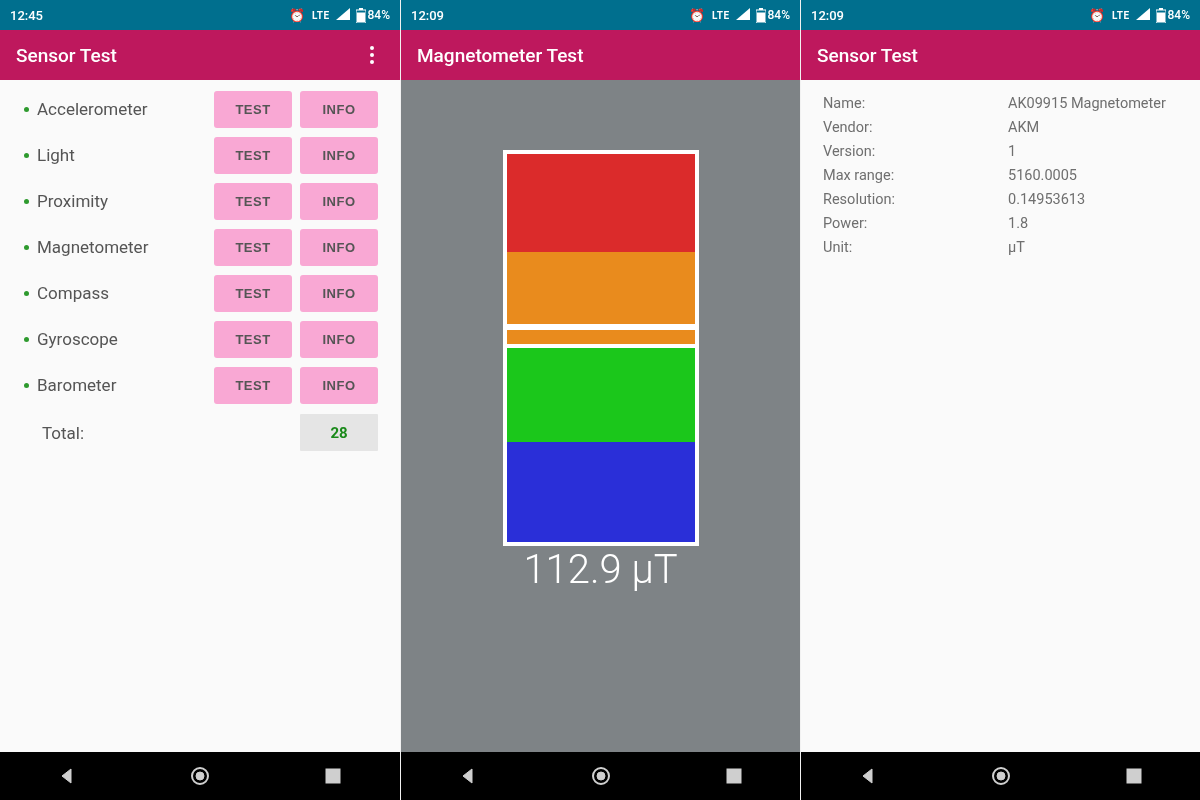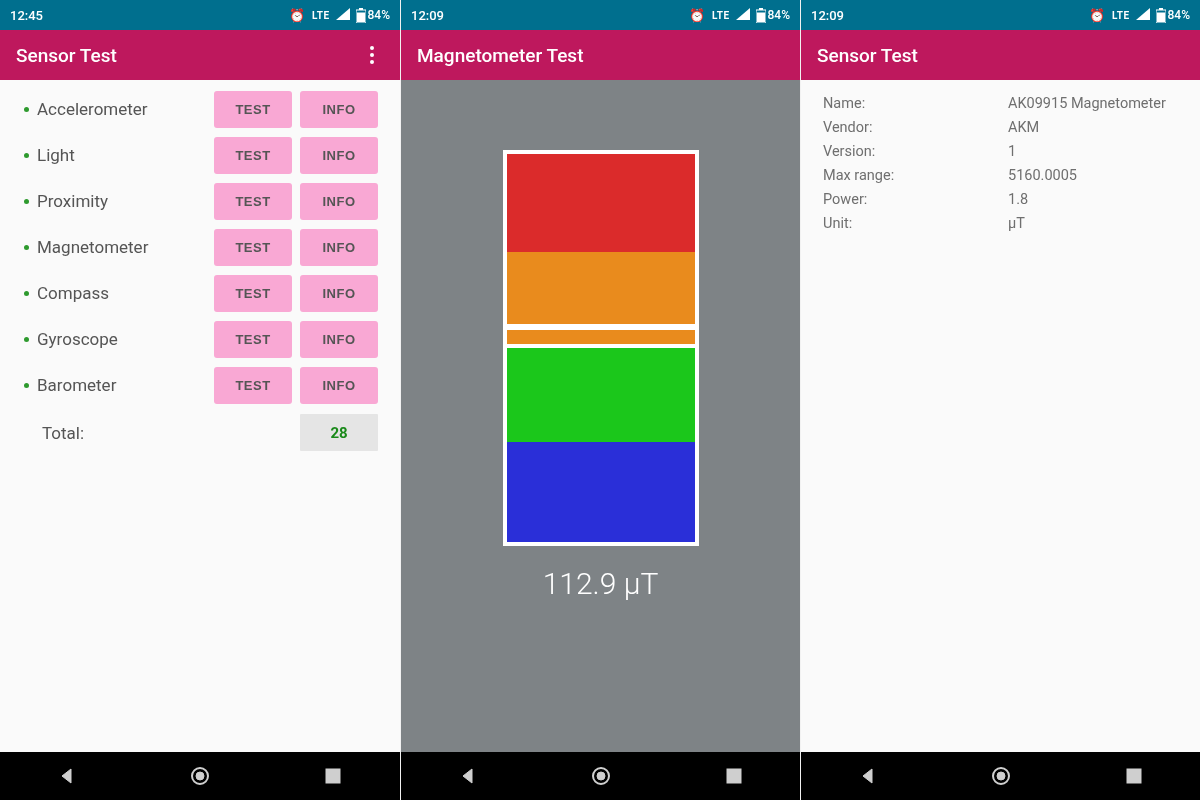--- a/index.html
+++ b/index.html
@@ -41,21 +41,21 @@
   
   .mag-content { background:#7e8386; height:100%; display:flex; flex-direction:column; align-items:center; }
   .gauge-wrap { margin-top: 70px; width: 196px; height: 396px; background:#fff; padding:4px; display:flex; flex-direction:column; }
   .gauge { flex:1; display:flex; flex-direction:column; position:relative; }
   .g-red { background:#db2b2b; }
   .g-orange { background:#e98b1d; }
   .g-green { background:#1bc71b; }
   .g-blue { background:#2a2fd8; }
   .g-divider { height:4px; background:#fff; }
   .g-divider.thick { height:6px; }
-  .mag-value { margin-top: 20px; color:#fff; font-size:30px; font-weight:300; }
+  .mag-value { color:#fff; font-size:40px; font-weight:300; }
 
   
   .info-content { padding: 12px 22px; }
   .info-row { display:flex; font-size:14.5px; color:#6f6f6f; line-height: 24px; }
   .info-row .k { width: 185px; flex:0 0 auto; }
   .info-row .v { flex:1; }
 
   
   .nav-bar { height: 48px; background:#000; display:flex; align-items:center; justify-content:space-around; }
   .nav-btn { width:60px; height:40px; display:flex; align-items:center; justify-content:center; cursor:pointer; }
@@ -275,20 +275,24 @@
         </div>
       <div class="info-row">
           <span class="k">Version:</span>
           <span class="v">1</span>
         </div>
       <div class="info-row">
           <span class="k">Max range:</span>
           <span class="v">5160.0005</span>
         </div>
       <div class="info-row">
+          <span class="k">Resolution:</span>
+          <span class="v">0.14953613</span>
+        </div>
+      <div class="info-row">
           <span class="k">Power:</span>
           <span class="v">1.8</span>
         </div>
       <div class="info-row">
           <span class="k">Unit:</span>
           <span class="v">µT</span>
         </div>
     </div>
     <div class="nav-bar">
       <span class="nav-btn nav-back">

